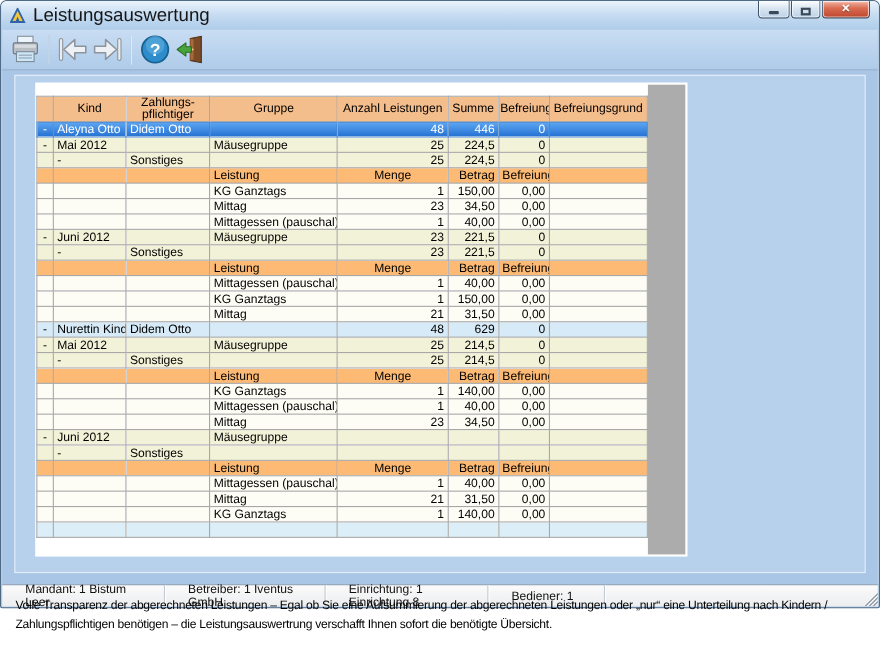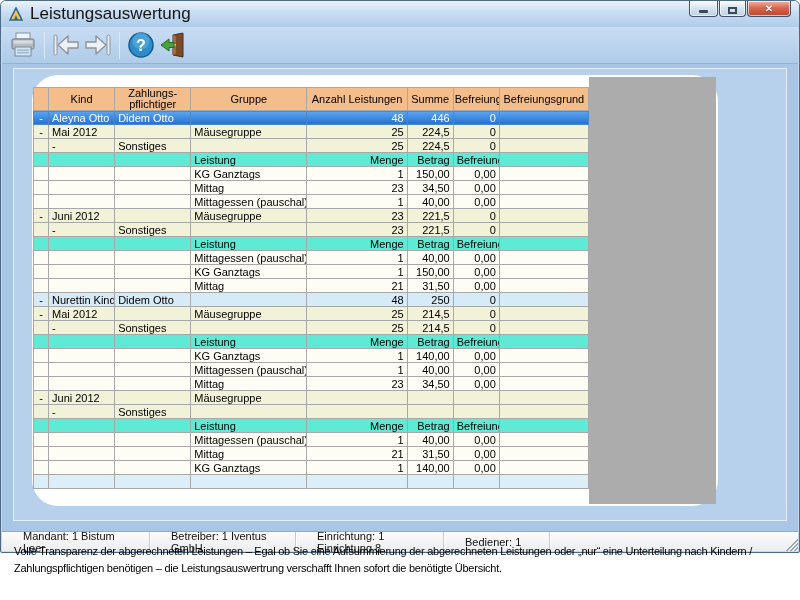--- a/index.html
+++ b/index.html
@@ -31,43 +31,43 @@
   .toolbar { position:absolute; top:26px; left:1px; right:1px; height:37px;
     background:linear-gradient(#C9DDF3, #AECBE9);
     border-bottom:1px solid #96B1CE; display:flex; align-items:center; padding-left:5px; }
   .tool-btn { width:32px; height:32px; border:none; background:transparent; display:flex;
     align-items:center; justify-content:center; padding:0; cursor:default; }
   .tool-sep { width:1px; height:27px; background:#84A2C4; border-right:1px solid #DCE9F6; margin:0 5px; }
 
   
   .panel { position:absolute; left:12px; top:67px; width:774px; height:453px;
     background:#B7D1EC; border:1px solid #E4EEF9; }
-  .content-block { position:absolute; left:31px; top:74px; width:686px; height:431px;
-    background:#FFFFFF;border-radius:26px; }
+  .content-block { position:absolute; left:31px; top:74px; width:593px; height:431px;
+    background:#FFFFFF; }
   .gray-filler { position:absolute; left:557px; top:2px; right:2px; bottom:2px; background:#ACACAC; }
 
   table.grid { position:absolute; left:1px; top:12px; width:556px;
     border-collapse:collapse; table-layout:fixed; font-size:11px; color:#000;
     border:1px solid #6E6E6E; }
   .grid th, .grid td { border:1px solid #A8A8A8; overflow:hidden; }
   .grid th { height:23px; background:#F4BD8C; font-weight:normal; text-align:center;
     vertical-align:middle; white-space:pre-line; line-height:11px; padding:0 1px; }
   .grid td { height:14px; line-height:12px; padding:0 3px; white-space:nowrap; }
 
   .c0 { width:15px; } .c1 { width:66px; } .c2 { width:76px; } .c3 { width:116px; }
   .c4 { width:100px; } .c5 { width:46px;margin-left:12px; } .c6 { width:46px; } .c7 { width:89px; }
   td.c0 { text-align:center; padding:0 1px; }
   td.c4, td.c5, td.c6 { text-align:right; }
 
   .row-person-selected td { background:linear-gradient(#5BA5F1, #2470D2); color:#FFFFFF; border-color:#4A86C8; }
   .row-person td   { background:#D6EBF7; }
   .row-month td    { background:#F2F2D8; }
   .row-subgroup td { background:#F2F2D8; }
-  .row-subheader td{ background:#5eead4; }
-  .row-subheader td.c4, .row-subheader td.c6 { text-align:right; }
+  .row-subheader td{ background:#fdba74; }
+  .row-subheader td.c4, .row-subheader td.c6 { text-align:center; }
   .row-detail td   { background:#FDFDF5; }
   .row-empty td    { background:#DCEEF7; }
   .row-total td    { background:#F2FAFD; }
 
   
   .statusbar { position:absolute; left:1px; right:1px; bottom:1px; height:20px;
     background:linear-gradient(#FBFBFB, #ECEDEF); border-top:1px solid #9AA8B8;
     display:flex; align-items:stretch; font-size:11px; color:#101010; }
   .status-sec { display:flex; align-items:center; padding:0 21px;
     border-right:1px solid #C3CAD3; box-shadow:1px 0 0 #FFFFFF; }
@@ -297,21 +297,21 @@
             <td class="c5">31,50</td>
             <td class="c6">0,00</td>
             <td class="c7"></td>
           </tr>
           <tr class="row-person">
             <td class="c0">-</td>
             <td class="c1">Nurettin Kind</td>
             <td class="c2">Didem Otto</td>
             <td class="c3"></td>
             <td class="c4">48</td>
-            <td class="c5">250</td>
+            <td class="c5">629</td>
             <td class="c6">0</td>
             <td class="c7"></td>
           </tr>
           <tr class="row-month">
             <td class="c0">-</td>
             <td class="c1">Mai 2012</td>
             <td class="c2"></td>
             <td class="c3">Mäusegruppe</td>
             <td class="c4">25</td>
             <td class="c5">214,5</td>

